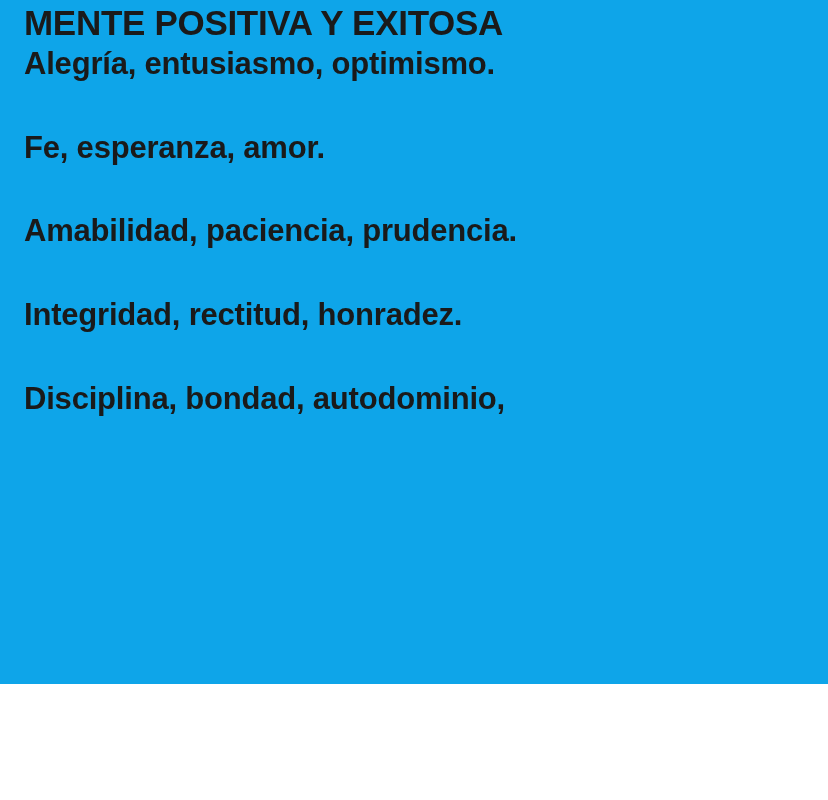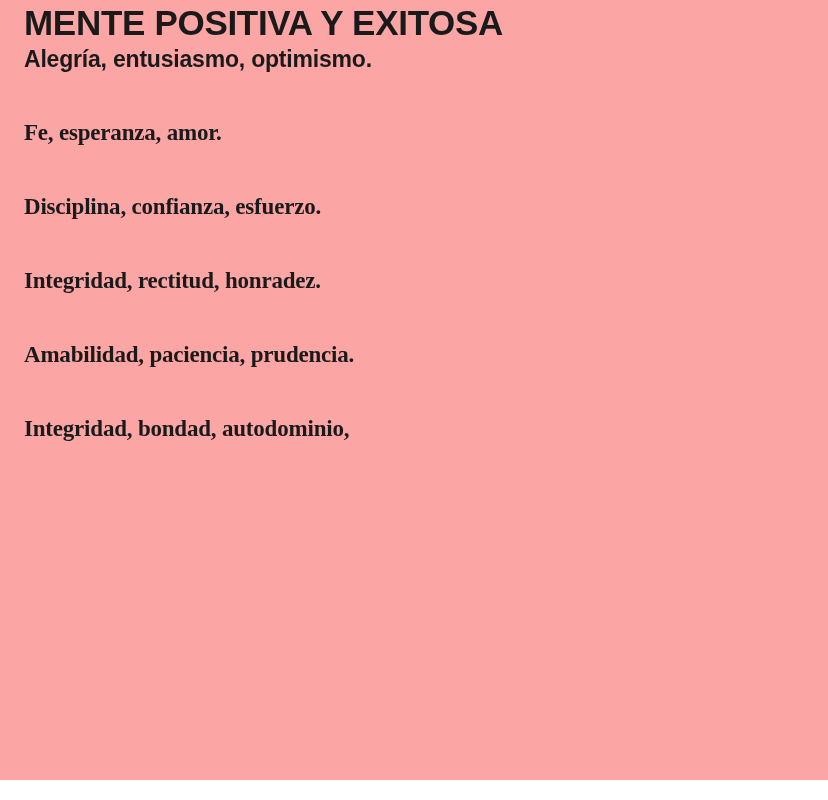--- a/index.html
+++ b/index.html
@@ -10,56 +10,54 @@
   body {
     width: 828px;
     height: 800px;
     overflow: hidden;
     font-family: "Liberation Sans", sans-serif;
     color: #1a1a1a;
   }
   .page {
     box-sizing: border-box;
     width: 828px;
-    height: 780px;
+    height: 684px;
     padding: 0px 24px 5px 24px;
-    background: #fca5a5;
+    background: #0ea5e9;
     position: relative;
   }
   .doc-title {
     font-size: 35px;
     font-weight: bold;
     letter-spacing: -0.3px;
     line-height: 1.22;
     margin: 0;
     padding-top: 2px;
     color: #1a1a1a;
     white-space: nowrap;
   }
   .line {
-    font-size: 23px;
+    font-size: 31px;
     font-weight: bold;
     letter-spacing: -0.2px;
     line-height: 1.22;
     margin: 0;
     color: #1a1a1a;
     white-space: pre-wrap;
   }
   .line.spaced {
     margin-top: 46px;
-    font-family: Liberation Serif, serif;
   }
   .line.tight {
     margin-top: 0;
   }
 </style>
 </head>
 <body>
 
 <div class="page">
   <h1 class="doc-title">MENTE POSITIVA Y EXITOSA</h1>
   <p class="line tight">Alegría, entusiasmo, optimismo.</p>
   <p class="line spaced">Fe, esperanza, amor.</p>
-  <p class="line spaced">Disciplina, confianza, esfuerzo.</p>
+  <p class="line spaced">Amabilidad, paciencia, prudencia.</p>
   <p class="line spaced">Integridad, rectitud, honradez.</p>
-  <p class="line spaced">Amabilidad, paciencia, prudencia.</p>
-  <p class="line spaced">Integridad, bondad, autodominio,</p>
+  <p class="line spaced">Disciplina, bondad, autodominio,</p>
 </div>
 
 </body></html>

